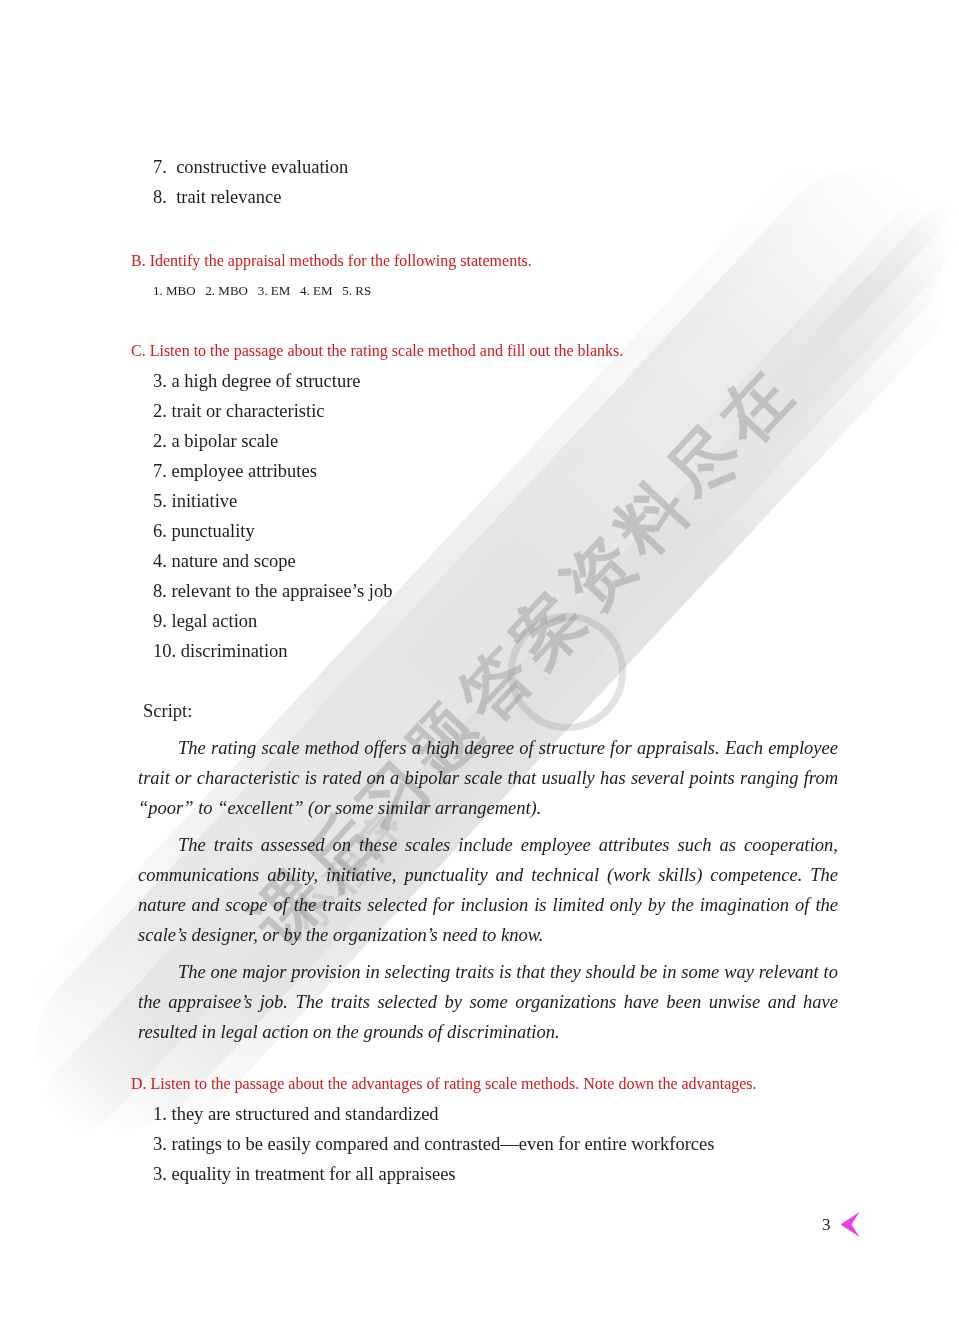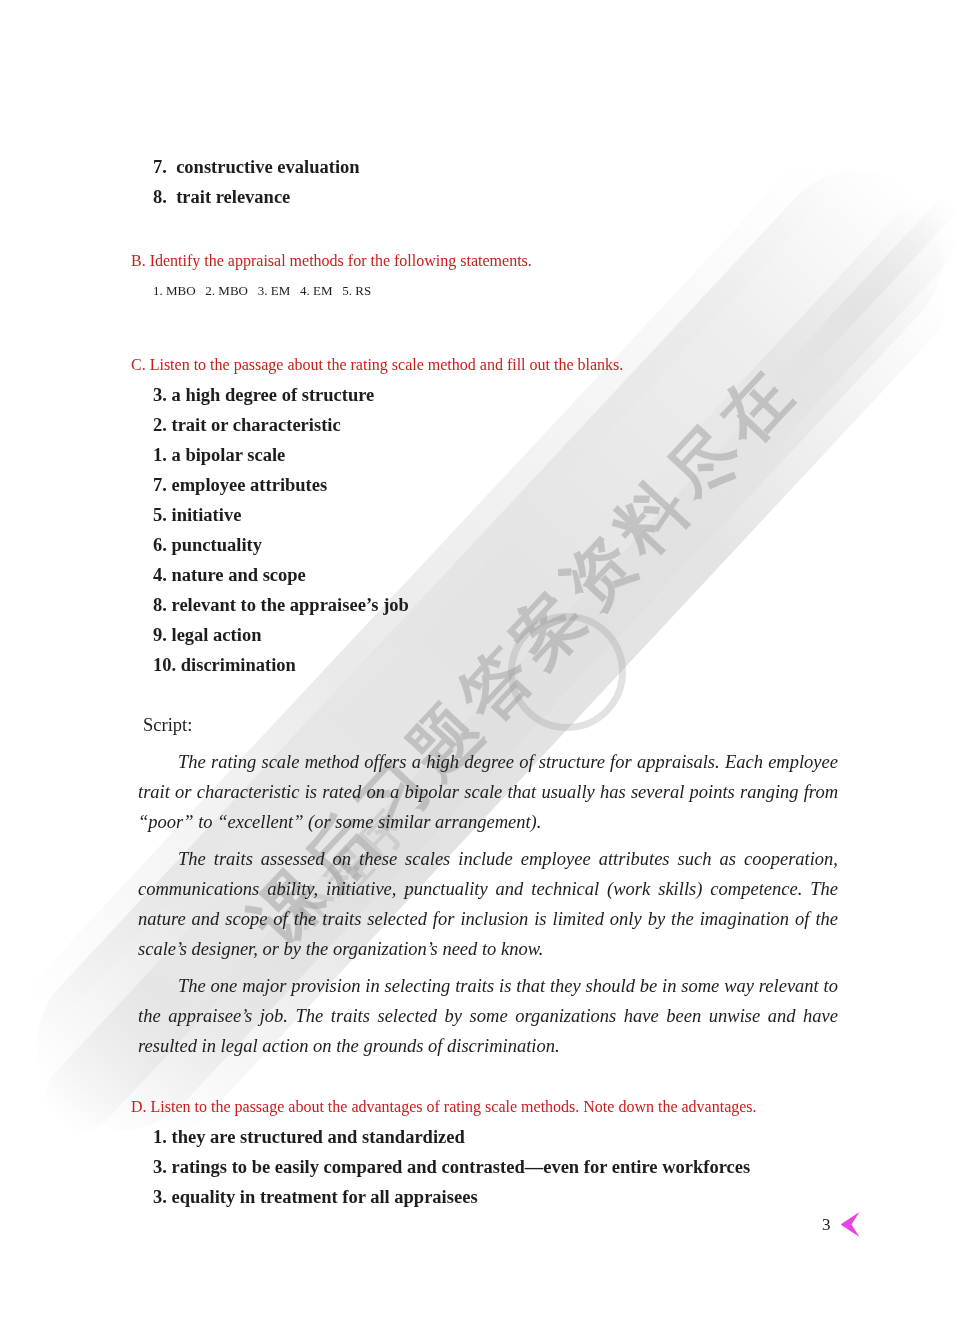--- a/index.html
+++ b/index.html
@@ -32,27 +32,27 @@
     font-family:"Liberation Serif","DejaVu Serif",serif;}
   .wm-main{left:525px;top:655px;transform:translate(-50%,-50%) rotate(-47deg);
     font-size:68px;letter-spacing:8px;color:rgba(140,140,140,.40);}
   .wm-secondary{left:350px;top:870px;transform:translate(-50%,-50%) rotate(-47deg);
     font-size:44px;letter-spacing:6px;color:rgba(150,150,150,.24);}
   .wm-seal{position:absolute;left:508px;top:613px;width:104px;height:104px;
     border:7px solid rgba(150,150,150,.28);border-radius:50%;
     transform:rotate(-47deg);}
   
   .content{position:absolute;top:152px;left:131px;width:714px;z-index:2;}
-  .list{list-style:none;margin:0;padding:0 0 0 22px;font-weight:bold;}
+  .list{list-style:none;margin:0;padding:0 0 0 22px;}
   .list li{font-size:18.5px;line-height:30px;white-space:pre-wrap;}
   .red-header{font-size:16px;font-weight:normal;line-height:30px;margin:0;
     padding-left:22px;text-indent:-22px;color:var(--red);text-align:justify;}
   .sec-b{margin-top:34px;}
-  .sec-c{margin-top:44px;}
-  .sec-d{margin-top:31px;}
+  .sec-c{margin-top:30px;}
+  .sec-d{margin-top:22px;}
   .answers-line{font-size:13px;line-height:30px;margin:0;padding-left:22px;white-space:pre-wrap;}
   .script-label{margin:30px 0 0 12px;font-size:18.5px;line-height:30px;}
   .script-par{margin:7px;font-size:18.5px;line-height:30px;font-style:italic;
     text-align:justify;text-indent:40px;}
   
   .footer{position:absolute;top:1212px;left:822px;z-index:2;
     display:flex;align-items:center;gap:10px;}
   .page-num{font-size:17px;line-height:25px;color:#222;}
   .page-arrow-icon{display:inline-block;width:19px;height:25px;background:var(--arrow);
     clip-path:polygon(100% 0%,0% 50%,100% 100%,58% 50%);}
@@ -81,21 +81,21 @@
         <li class="list-item">8.  trait relevance</li>
       </ul>
 
     <h3 class="red-header sec-b">B. Identify the appraisal methods for the following statements.</h3>
     <p class="answers-line">1. MBO   2. MBO   3. EM   4. EM   5. RS</p>
 
     <h3 class="red-header sec-c">C. Listen to the passage about the rating scale method and fill out the blanks.</h3>
     <ul class="list">
         <li class="list-item">3. a high degree of structure</li>
         <li class="list-item">2. trait or characteristic</li>
-        <li class="list-item">1. a bipolar scale</li>
+        <li class="list-item">2. a bipolar scale</li>
         <li class="list-item">7. employee attributes</li>
         <li class="list-item">5. initiative</li>
         <li class="list-item">6. punctuality</li>
         <li class="list-item">4. nature and scope</li>
         <li class="list-item">8. relevant to the appraisee’s job</li>
         <li class="list-item">9. legal action</li>
         <li class="list-item">10. discrimination</li>
       </ul>
 
     <p class="script-label">Script:</p>

